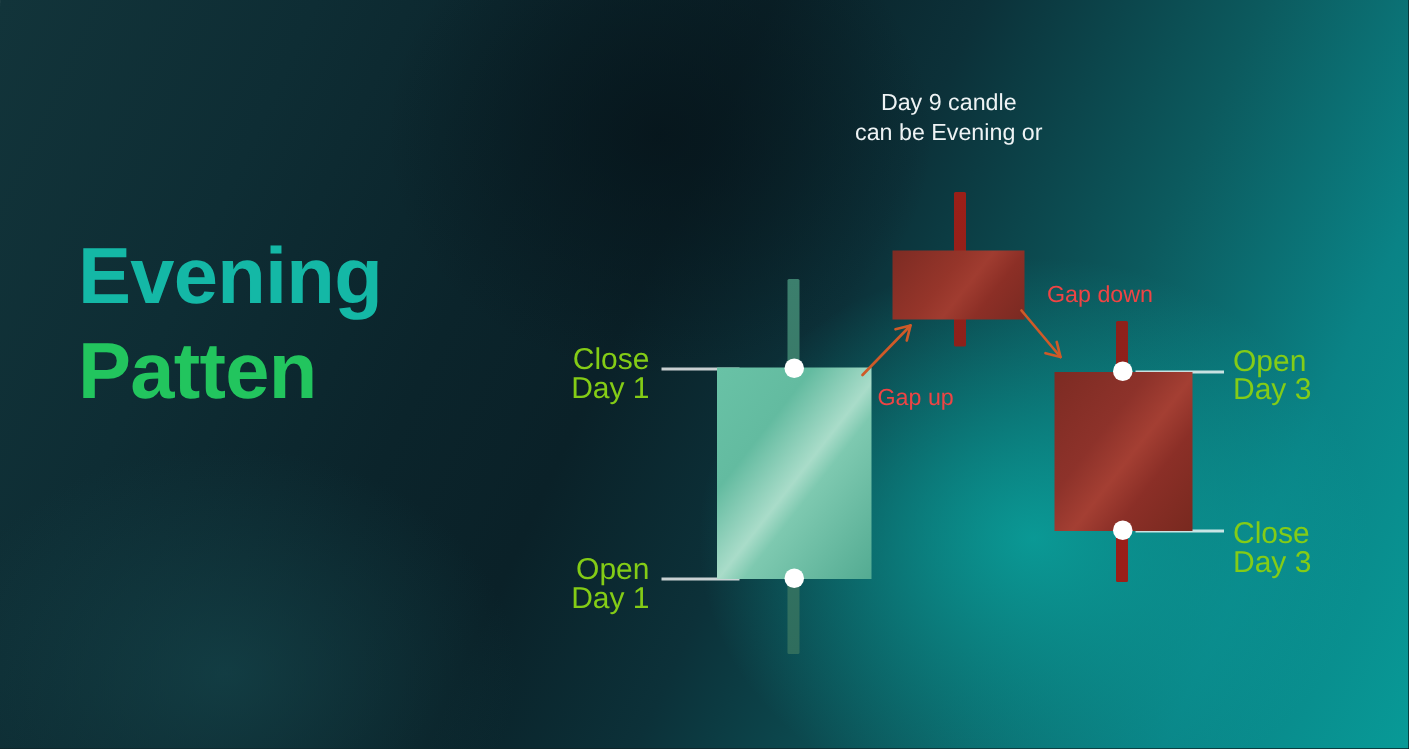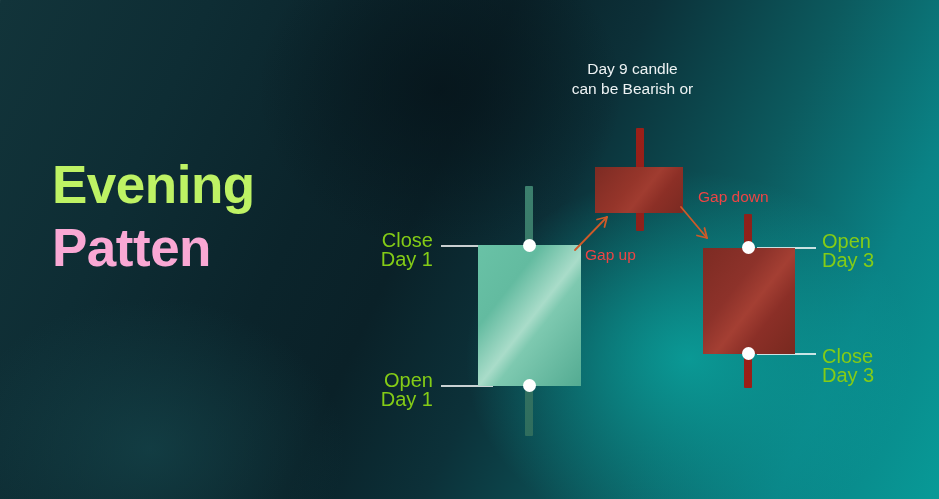--- a/index.html
+++ b/index.html
@@ -76,22 +76,22 @@
     top: 153px;
     width: 340px;
   }
   .title-line {
     font-size: 53px;
     font-weight: bold;
     line-height: 63px;
     letter-spacing: -0.5px;
     white-space: nowrap;
   }
-  .title-accent { color: #bef264; }
-  .title-light  { color: #f9a8d4; }
+  .title-accent { color: #14b8a6; }
+  .title-light  { color: #22c55e; }
 
   
   .wick {
     position: absolute;
     border-radius: 1px;
   }
   .body {
     position: absolute;
   }
   .node-dot {
@@ -163,21 +163,21 @@
     color: #eef3f4;
     font-size: 15.5px;
     line-height: 19.5px;
   }
   .gap-label {
     position: absolute;
     color: #ef4444;
     font-size: 15.5px;
     white-space: nowrap;
   }
-  #gap-up-label   { left: 585px; top: 246px; }
+  #gap-up-label   { left: 585px; top: 257px; }
   #gap-down-label { left: 698px; top: 188px; }
 
   svg.annot {
     position: absolute;
     left: 0; top: 0;
     width: 939px; height: 499px;
     overflow: visible;
     pointer-events: none;
   }
 </style>
@@ -192,21 +192,21 @@
   <div class="bg-glow-c"></div>
   <div class="bg-streak"></div>
 
   <div id="title-block">
     <div class="title-line title-accent">Evening</div>
     <div class="title-line title-light">Patten</div>
   </div>
 
   <div id="top-note">
     <div>Day 9 candle</div>
-    <div>can be Bearish or</div>
+    <div>can be Evening or</div>
   </div>
 
   <div class="leader" style="left:441px; top:245px; width:52px;"></div>
   <div class="leader" style="left:441px; top:385px; width:52px;"></div>
   <div class="leader" style="left:757px; top:247px; width:59px;"></div>
   <div class="leader" style="left:757px; top:353px; width:59px;"></div>
 
   <div class="wick" id="c1-wick"></div>
   <div class="body" id="c1-body"></div>
   <div class="node-dot" style="left:529px; top:245px;"></div>

